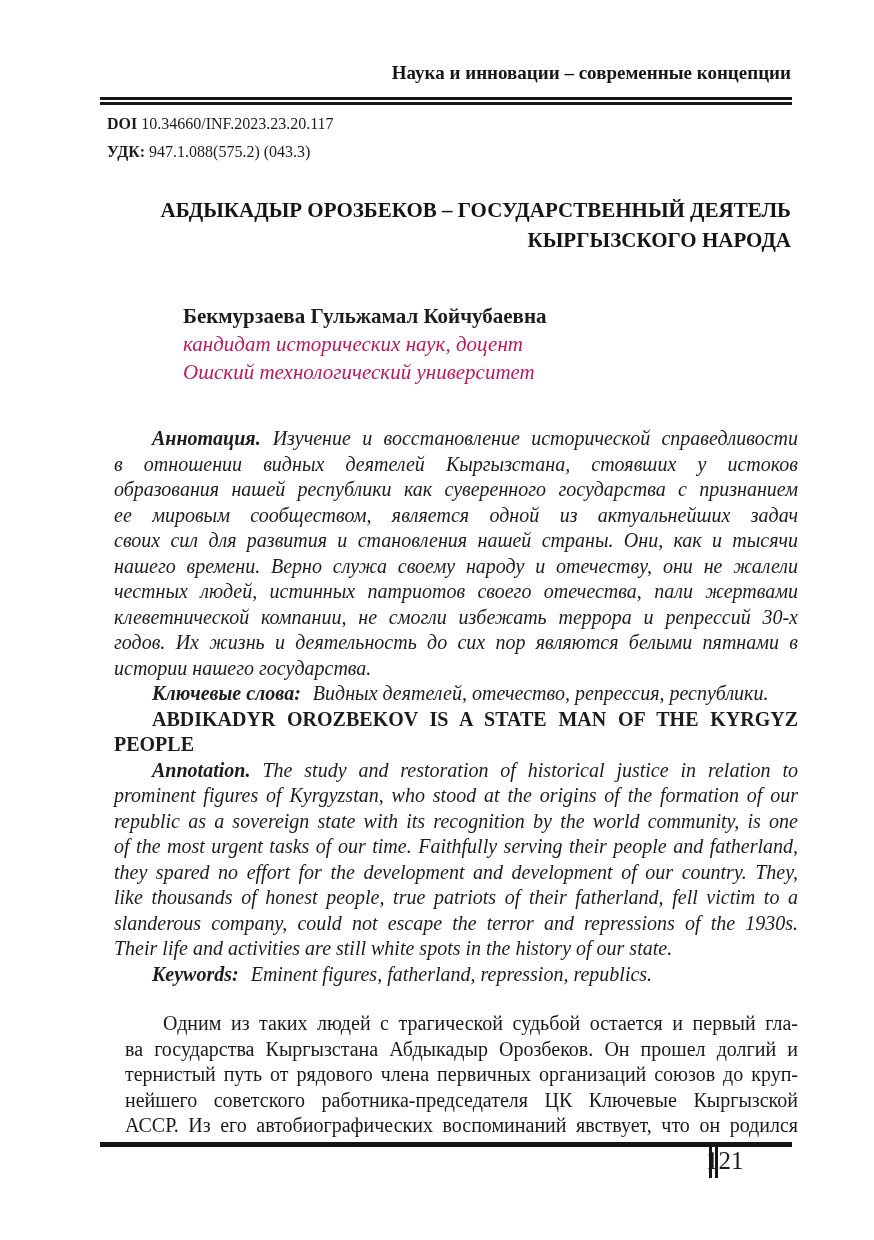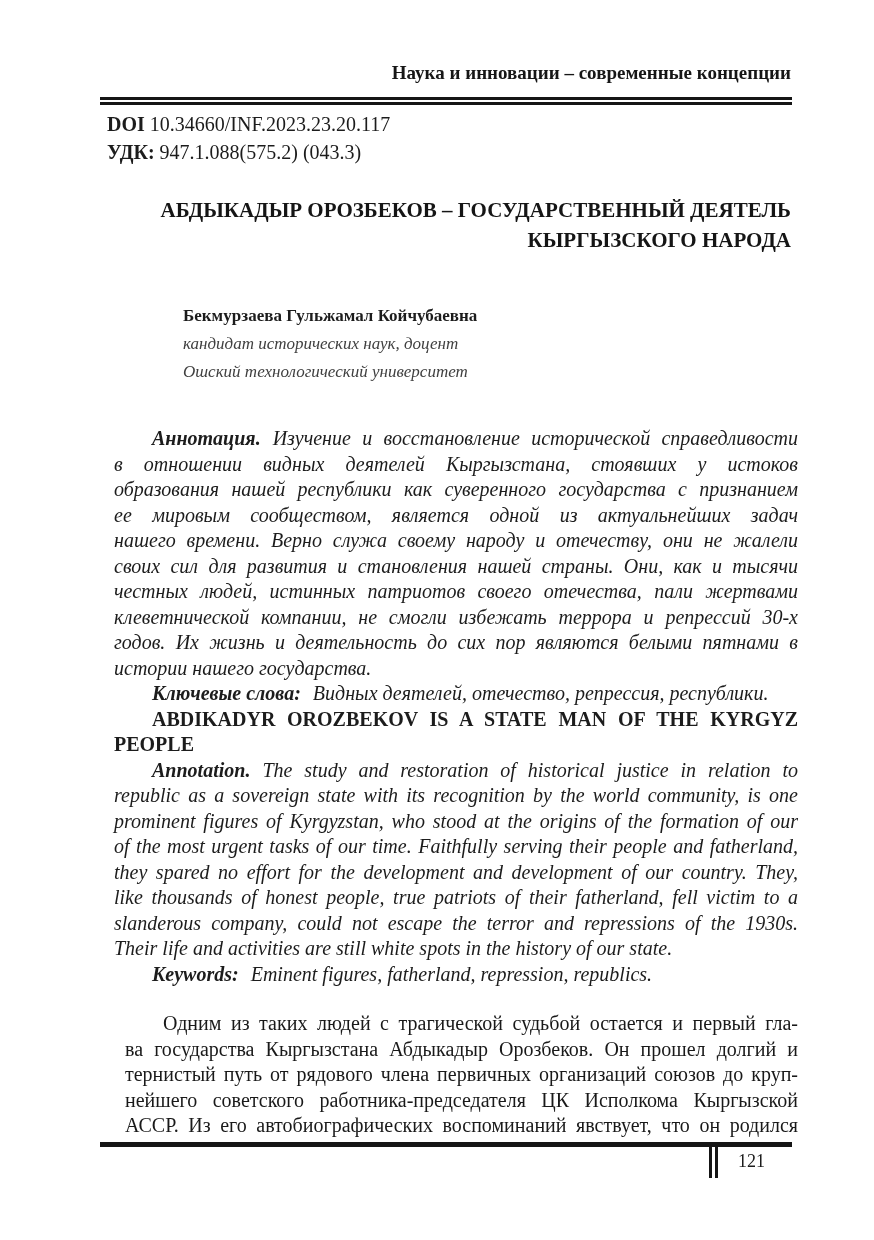--- a/index.html
+++ b/index.html
@@ -24,38 +24,38 @@
   .rule-double {
     position: absolute;
     top: 97px; left: 100px; width: 692px;
     height: 2px;
     border-top: 3px solid #151515;
     border-bottom: 3px solid #151515;
   }
   .meta {
     position: absolute;
     top: 110px; left: 107px; width: 684px;
-    font-size: 20px; line-height: 28px;
+    font-size: 16px; line-height: 28px;
   }
   .meta b { font-weight: bold; }
   .title-ru {
     position: absolute;
     top: 195px; left: 107px; width: 684px;
     text-align: right;
     font-weight: bold;
     font-size: 21px; line-height: 30px;
     color: #151515;
   }
   .author-block {
     position: absolute;
     top: 302px; left: 183px; width: 560px;
-    font-size: 17px; line-height: 28px;
+    font-size: 21px; line-height: 28px;
   }
   .author-name { font-weight: bold; }
-  .author-degree, .author-affiliation { font-style: italic; color: #404040; }
+  .author-degree, .author-affiliation { font-style: italic; color: #be185d; }
   .main-text {
     position: absolute;
     top: 426px; left: 114px; width: 684px;
     font-size: 20px; line-height: 25.5px;
   }
   .jline { text-align: justify; text-align-last: justify; }
   .jline.last { text-align-last: left; }
   .ital { font-style: italic; }
   .bold { font-weight: bold; }
   .ind { display: inline-block; width: 38px; }
@@ -69,22 +69,22 @@
   }
   .footer-divider {
     position: absolute;
     top: 1142px; left: 709px;
     width: 3px; height: 36px;
     border-left: 3px solid #151515;
     border-right: 3px solid #151515;
   }
   .page-number {
     position: absolute;
-    top: 1146px; left: 738px;
-    font-size: 18px; line-height: 30px;
+    top: 1146px; left: 706px;
+    font-size: 25px; line-height: 30px;
     color: #1c1c1c;
   }
 </style>
 </head>
 <body>
 
 <div class="page">
 
   <div class="running-head">Наука и инновации – современные концепции</div>
   <div class="rule-double"></div>
@@ -106,57 +106,57 @@
   </div>
 
   <div class="main-text">
 
     <div class="para">
       <div class="jline ital"><span class="ind"></span><span class="lbl">Аннотация.</span><span>Изучение и восстановление исторической справедливости</span></div>
       <div class="ital">
           <div class="jline">в отношении видных деятелей Кыргызстана, стоявших у истоков</div>
           <div class="jline">образования нашей республики как суверенного государства с признанием</div>
           <div class="jline">ее мировым сообществом, является одной из актуальнейших задач</div>
+          <div class="jline">своих сил для развития и становления нашей страны. Они, как и тысячи</div>
           <div class="jline">нашего времени. Верно служа своему народу и отечеству, они не жалели</div>
-          <div class="jline">своих сил для развития и становления нашей страны. Они, как и тысячи</div>
           <div class="jline">честных людей, истинных патриотов своего отечества, пали жертвами</div>
           <div class="jline">клеветнической компании, не смогли избежать террора и репрессий 30-х</div>
           <div class="jline">годов. Их жизнь и деятельность до сих пор являются белыми пятнами в</div>
           <div class="jline last">истории нашего государства.</div>
         </div>
     </div>
 
     <div class="jline last ital"><span class="ind"></span><span class="lbl">Ключевые слова:</span><span>Видных деятелей, отечество, репрессия,  республики.</span></div>
 
     <div class="para bold">
       <div class="jline"><span class="ind"></span><span>ABDIKADYR OROZBEKOV IS A STATE MAN OF THE KYRGYZ</span></div>
       <div class="jline last">PEOPLE</div>
     </div>
 
     <div class="para">
       <div class="jline ital"><span class="ind"></span><span class="lbl">Annotation.</span><span>The study and restoration of historical justice in relation to</span></div>
       <div class="ital">
+          <div class="jline">prominent figures of Kyrgyzstan, who stood at the origins of the formation of our</div>
           <div class="jline">republic as a sovereign state with its recognition by the world community, is one</div>
-          <div class="jline">prominent figures of Kyrgyzstan, who stood at the origins of the formation of our</div>
           <div class="jline">of the most urgent tasks of our time. Faithfully serving their people and fatherland,</div>
           <div class="jline">they spared no effort for the development and development of our country. They,</div>
           <div class="jline">like thousands of honest people, true patriots of their fatherland, fell victim to a</div>
           <div class="jline">slanderous company, could not escape the terror and repressions of the 1930s.</div>
           <div class="jline last">Their life and activities are still white spots in the history of our state.</div>
         </div>
     </div>
 
     <div class="jline last ital"><span class="ind"></span><span class="lbl">Keywords:</span><span>Eminent figures, fatherland, repression, republics.</span></div>
 
     <div class="para body-para">
       <div class="jline"><span class="ind"></span><span>Одним из таких людей с трагической судьбой остается и первый гла-</span></div>
       <div>
           <div class="jline">ва государства Кыргызстана Абдыкадыр Орозбеков. Он прошел долгий и</div>
           <div class="jline">тернистый путь от рядового члена первичных организаций союзов до круп-</div>
-          <div class="jline">нейшего советского работника-председателя ЦК Исполкома Кыргызской</div>
+          <div class="jline">нейшего советского работника-председателя ЦК Ключевые Кыргызской</div>
           <div class="jline">АССР. Из его автобиографических воспоминаний явствует, что он родился</div>
         </div>
     </div>
 
   </div>
 
   <div class="footer-rule"></div>
   <div class="footer-divider"></div>
   <div class="page-number">121</div>
 

